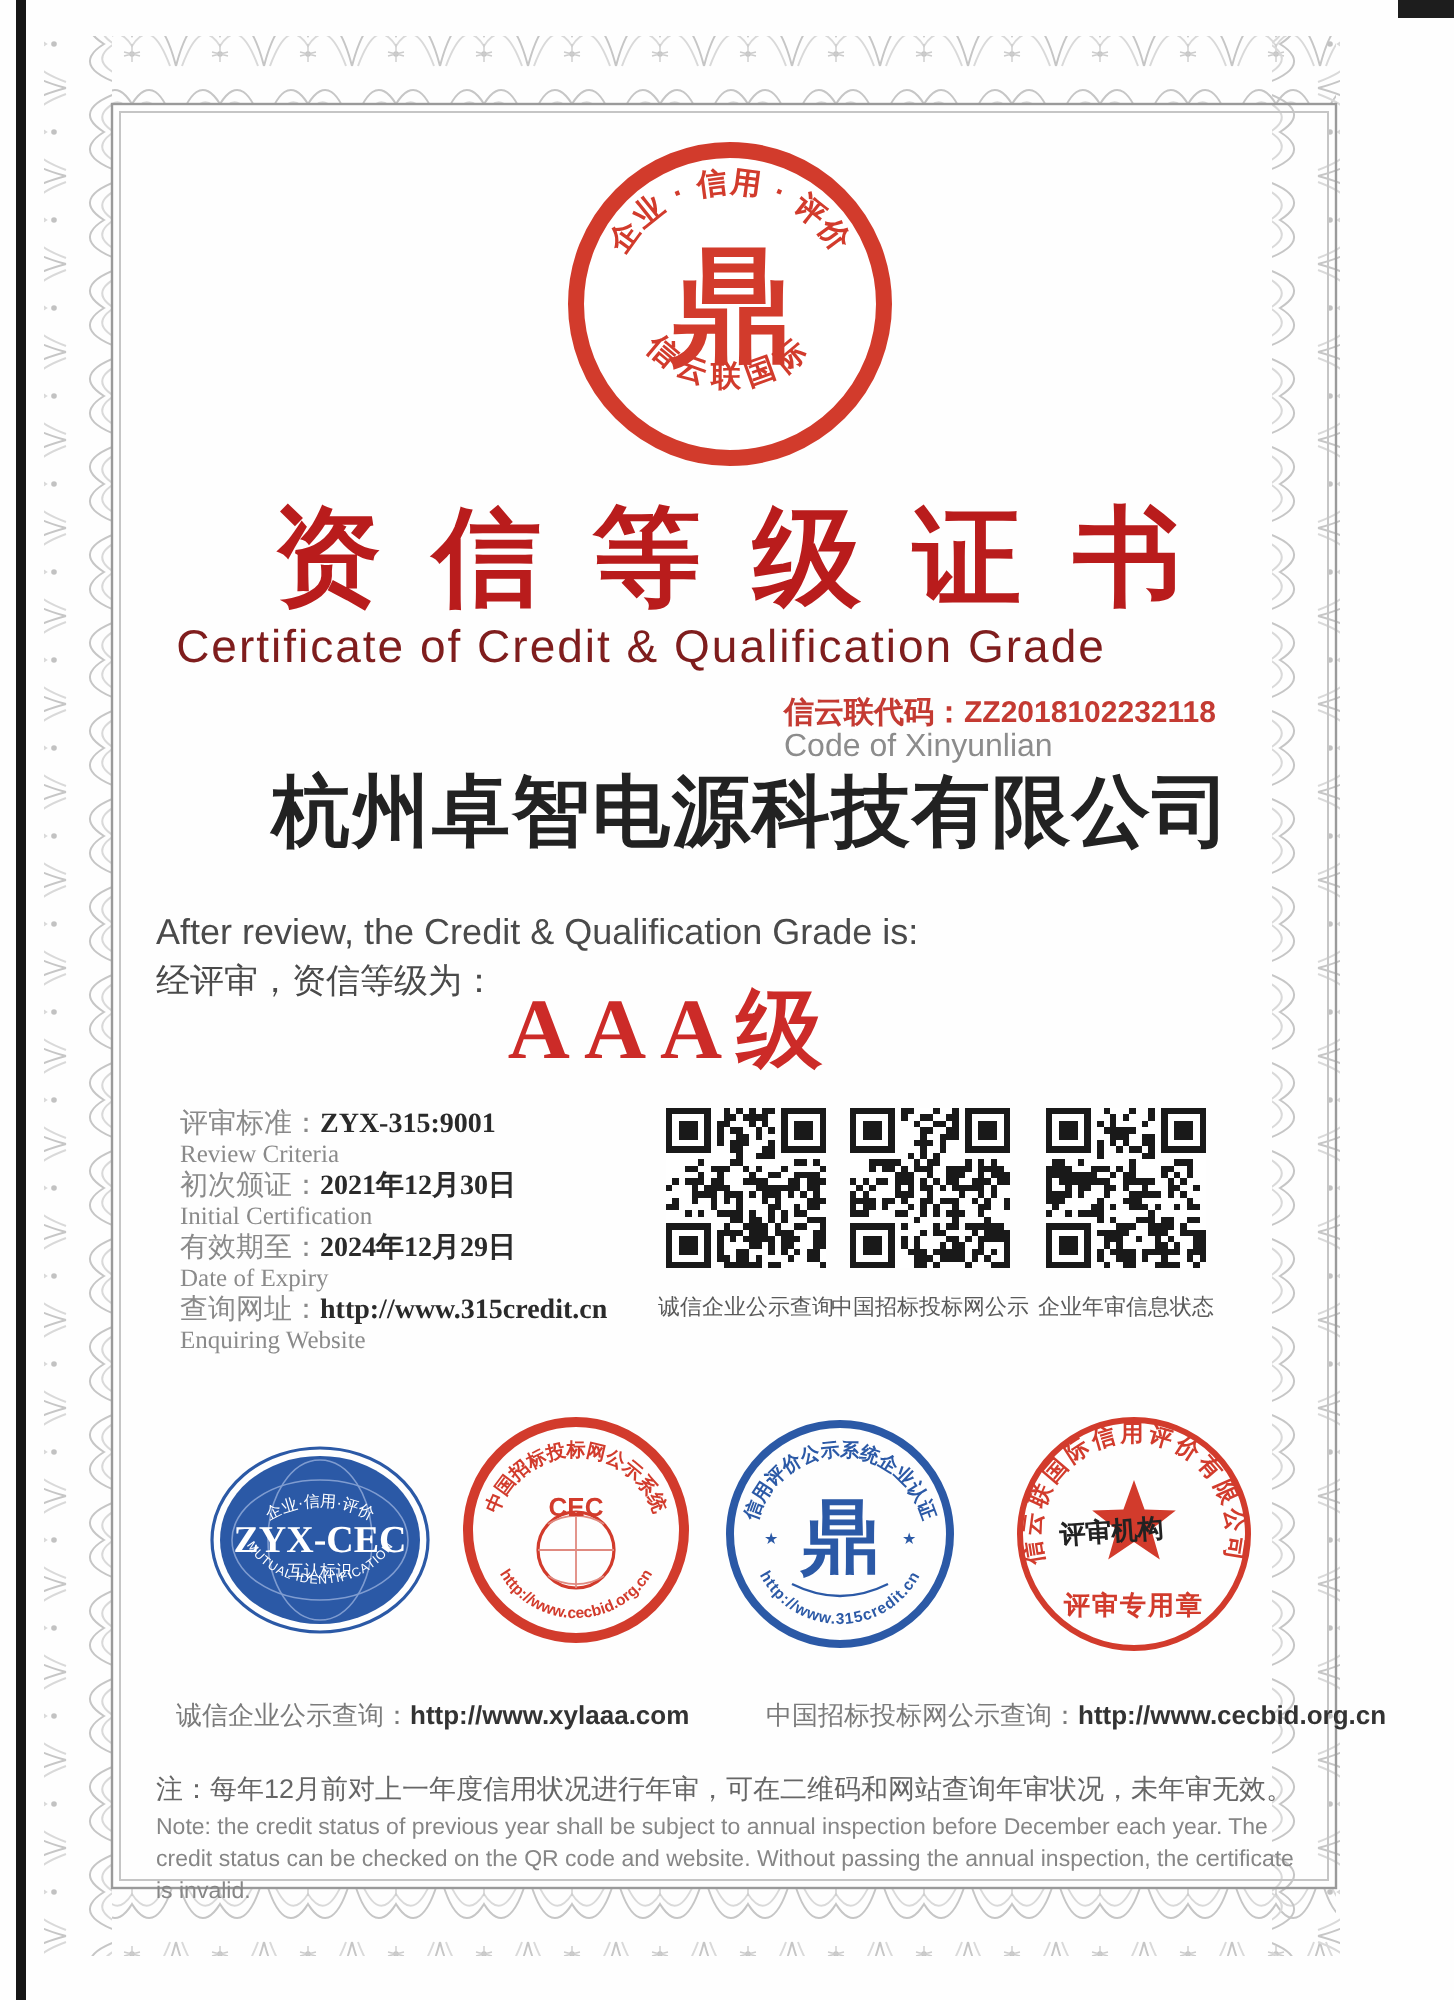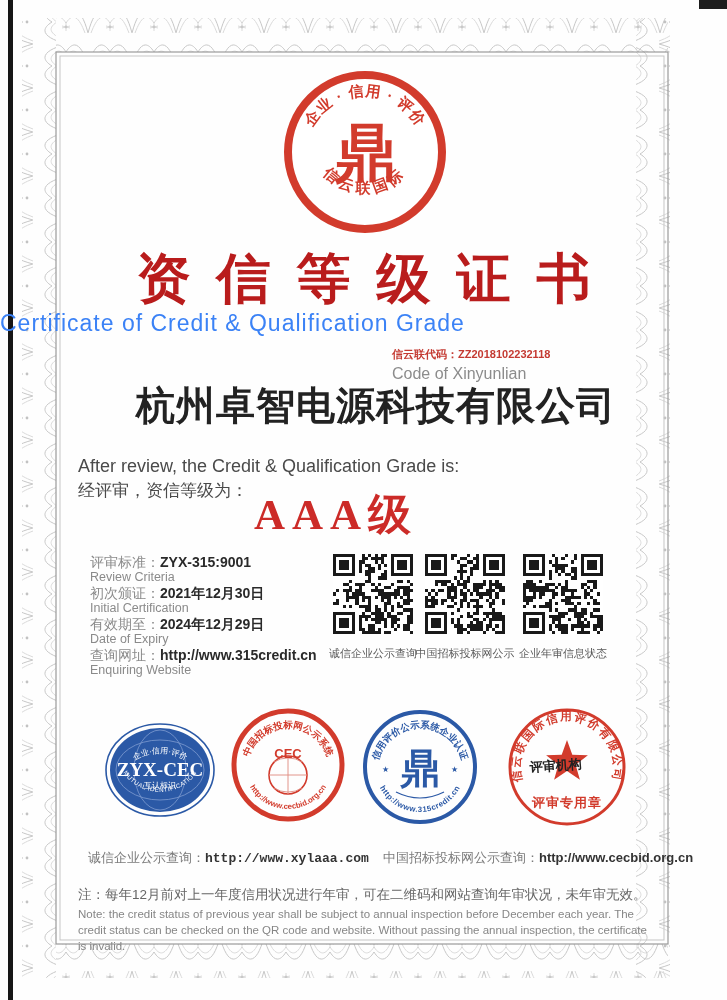--- a/index.html
+++ b/index.html
@@ -8,51 +8,51 @@
   
   .scan-strip-left{position:absolute;left:8px;top:0;width:5px;height:1000px;background:#161616;}
   .scan-mark-tr{position:absolute;right:0;top:0;width:28px;height:9px;background:#1d1d1d;}
   
   .frame{position:absolute;left:0;top:0;}
   
   .top-seal{position:absolute;left:283px;top:70px;width:164px;height:164px;}
   
   .title{position:absolute;left:0;top:243px;width:727px;text-align:center;
          font-size:54px;font-weight:bold;color:#b91c1c;letter-spacing:26px;text-indent:26px;}
-  .subtitle{position:absolute;left:0;top:310px;width:641px;text-align:left;
-            font-size:23px;color:#3b82f6;letter-spacing:1px;}
-  .code-line{position:absolute;left:392px;top:347px;font-size:11px;font-weight:bold;color:#c43a32;}
+  .subtitle{position:absolute;left:0;top:310px;width:641px;text-align:center;
+            font-size:23px;color:#7f1d1d;letter-spacing:1px;}
+  .code-line{position:absolute;left:392px;top:347px;font-size:15px;font-weight:bold;color:#c43a32;}
   .code-sub{position:absolute;left:392px;top:365px;font-size:16px;color:#8c8c8c;}
   .company{position:absolute;left:76px;top:379px;width:600px;font-family:"Liberation Serif",serif;
            font-size:39px;font-weight:bold;color:#222;letter-spacing:1px;white-space:nowrap;text-align:center;}
   .review-zh{position:absolute;left:78px;top:434px;font-size:17px;color:#4a4a4a;margin-top:45px;}
   .review-en{position:absolute;left:78px;top:456px;font-size:18px;color:#4a4a4a;}
   .grade{position:absolute;left:0;top:486px;width:672px;text-align:center;
          font-family:"Liberation Serif",serif;font-size:43px;font-weight:bold;color:#cc2b28;letter-spacing:7px;}
   
   .details{position:absolute;left:90px;top:555px;width:265px;}
-  .detail-pair{margin-bottom:2px;}
+  .detail-pair{margin-bottom:2px;font-family:Liberation Serif, serif;}
   .detail-row{font-size:14px;line-height:15px;white-space:nowrap;}
   .detail-label{color:#8a8a8a;}
   .detail-value{color:#2a2a2a;font-weight:bold;}
   .detail-sub{font-size:12.5px;color:#8a8a8a;line-height:14px;margin-bottom:1px;}
   
   .qr{position:absolute;top:554px;width:80px;height:80px;}
   .qr1{left:333px;} .qr2{left:425px;} .qr3{left:523px;}
   .qr-caption{position:absolute;top:646px;width:130px;text-align:center;font-size:11px;color:#5a5a5a;}
   .qc1{left:308px;} .qc2{left:400px;} .qc3{left:498px;}
   
   .seal{position:absolute;}
   .seal-oval{left:104px;top:722px;}
   .seal-cec{left:230px;top:707px;}
   .seal-315{left:362px;top:708px;}
   .seal-chop{left:506px;top:706px;}
   
   .footer-link{position:absolute;top:849px;font-size:13px;white-space:nowrap;}
-  .fl1{left:88px;font-family:Liberation Mono, monospace;} .fl2{left:383px;}
+  .fl1{left:88px;} .fl2{left:383px;}
   .fl-label{color:#7b7b7b;}
   .fl-url{color:#333;font-weight:bold;}
   .note-zh{position:absolute;left:78px;top:886px;width:580px;font-size:13.5px;color:#666;}
   .note-en{position:absolute;left:78px;top:906px;width:578px;font-size:11.5px;color:#868686;line-height:1.4;}
 </style>
 </head>
 <body>
 
 <div class="page">
 

